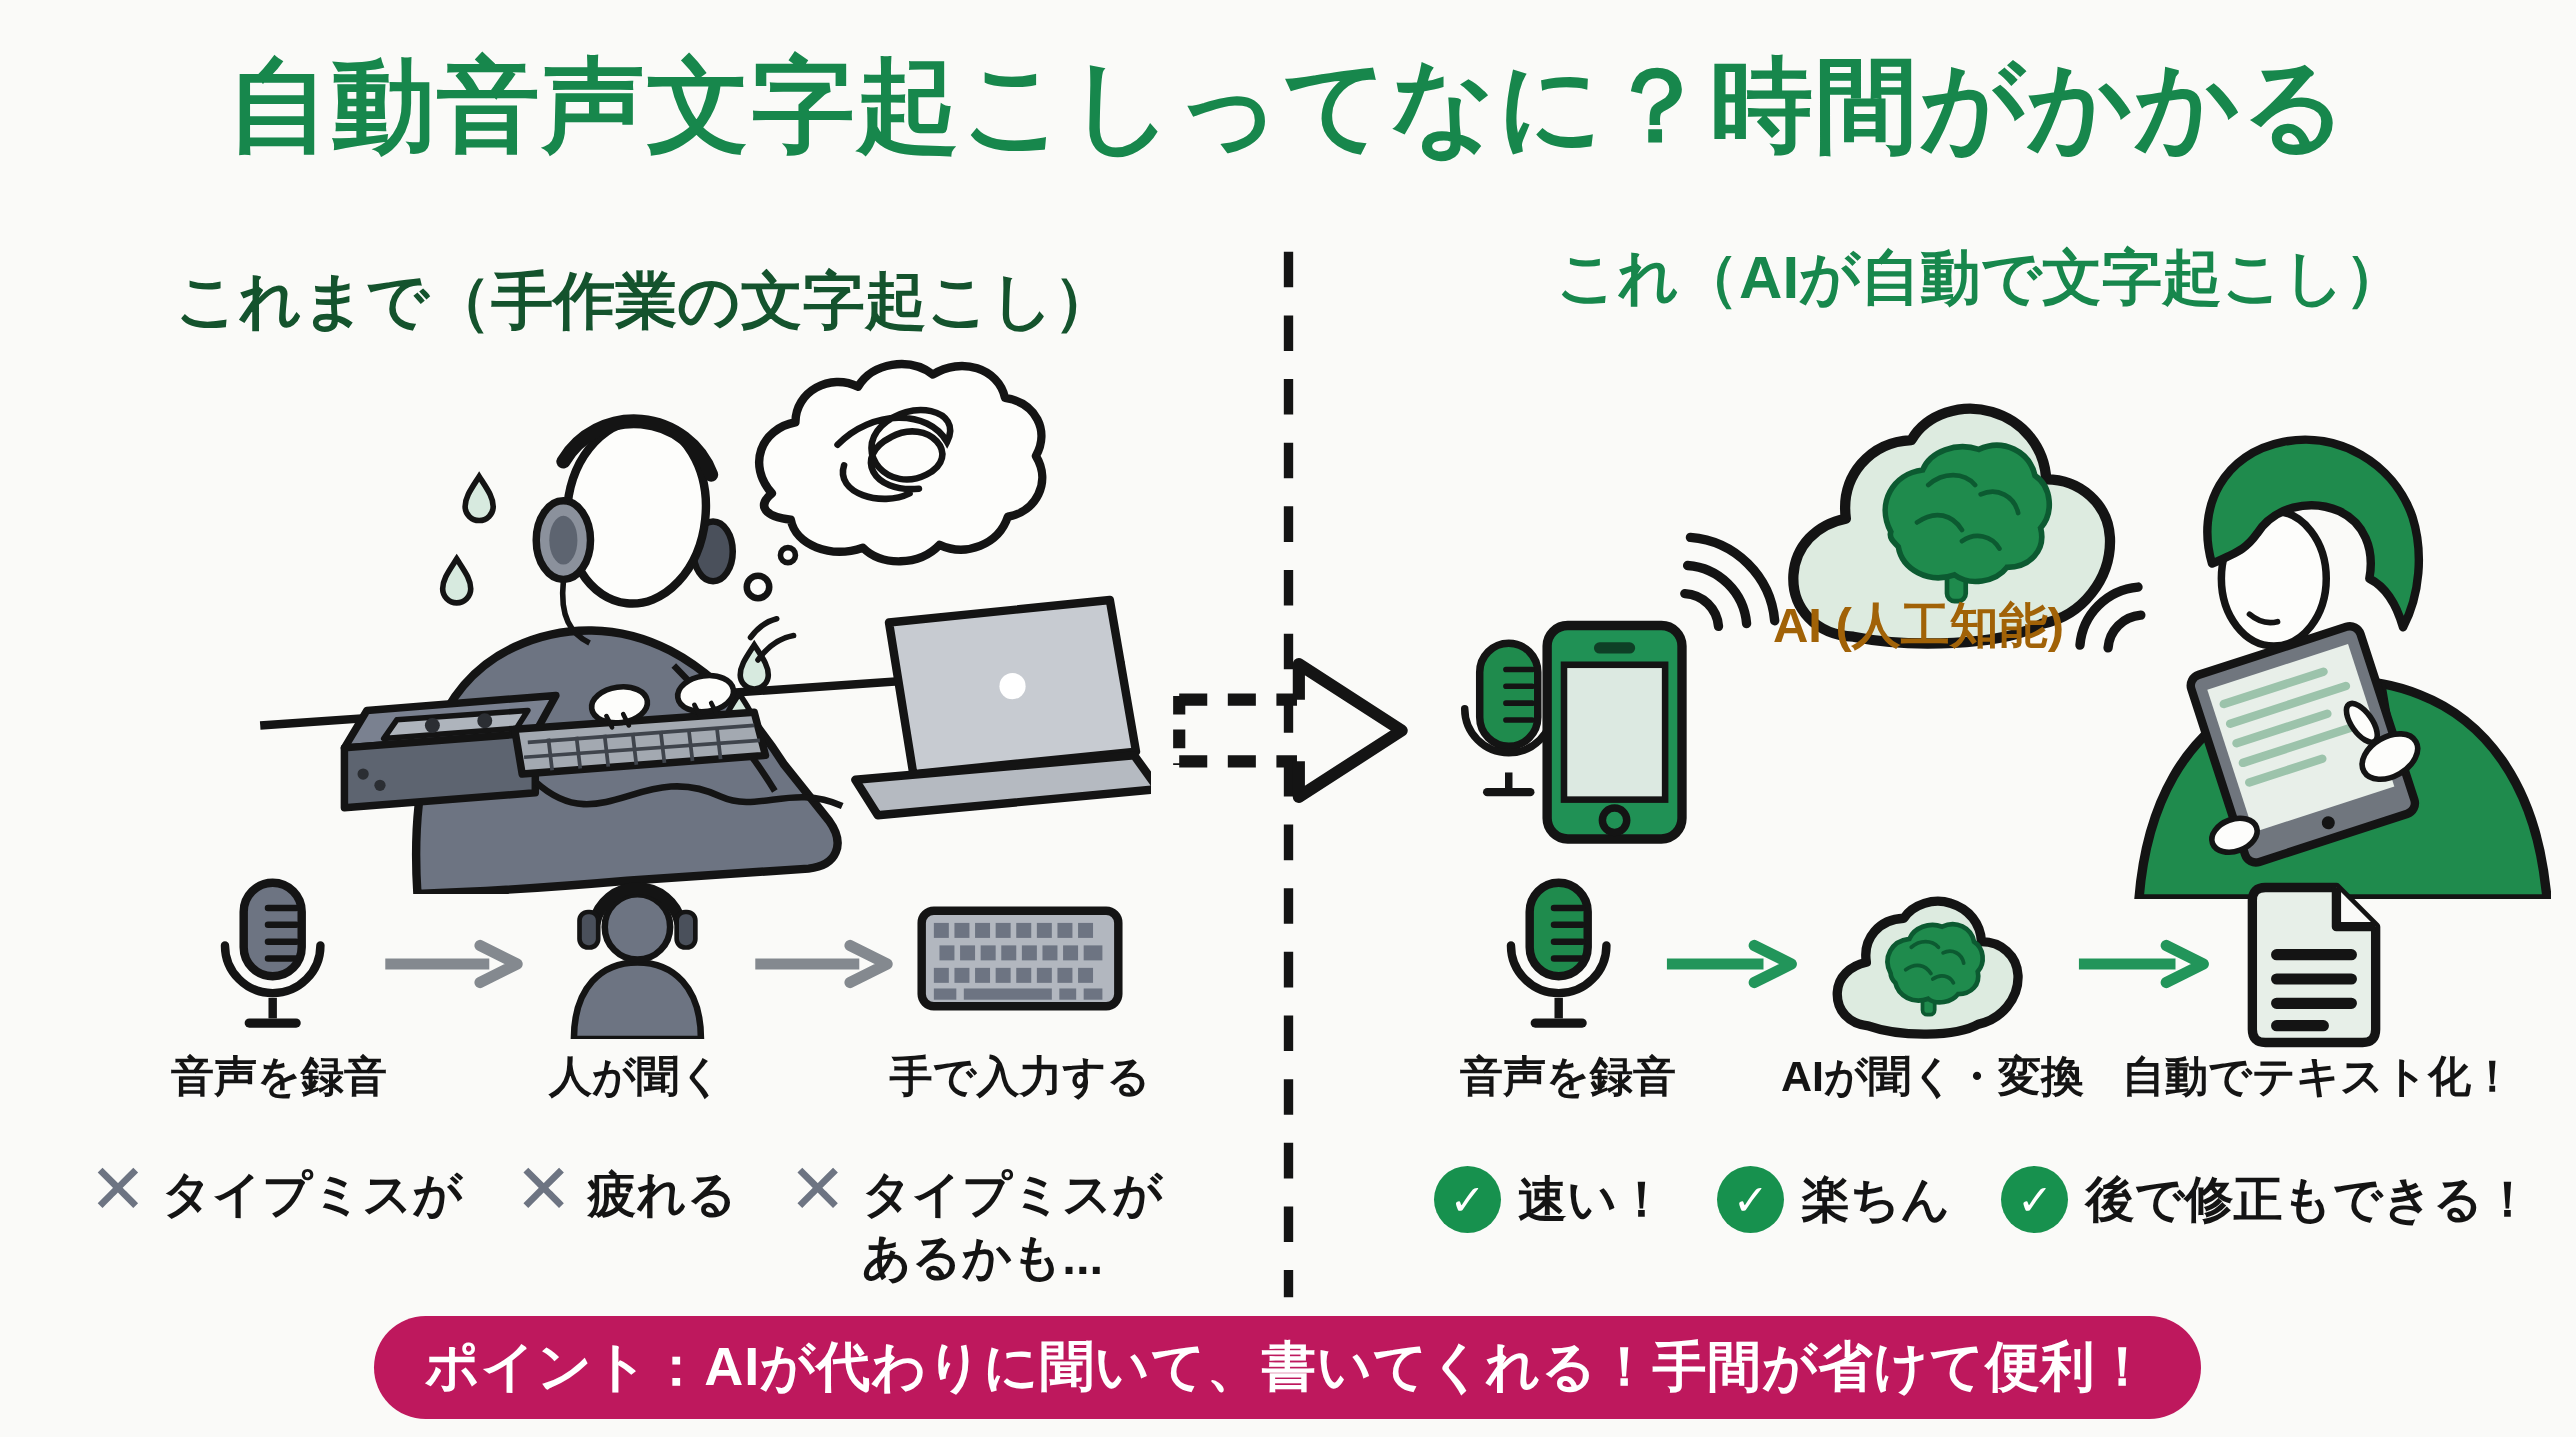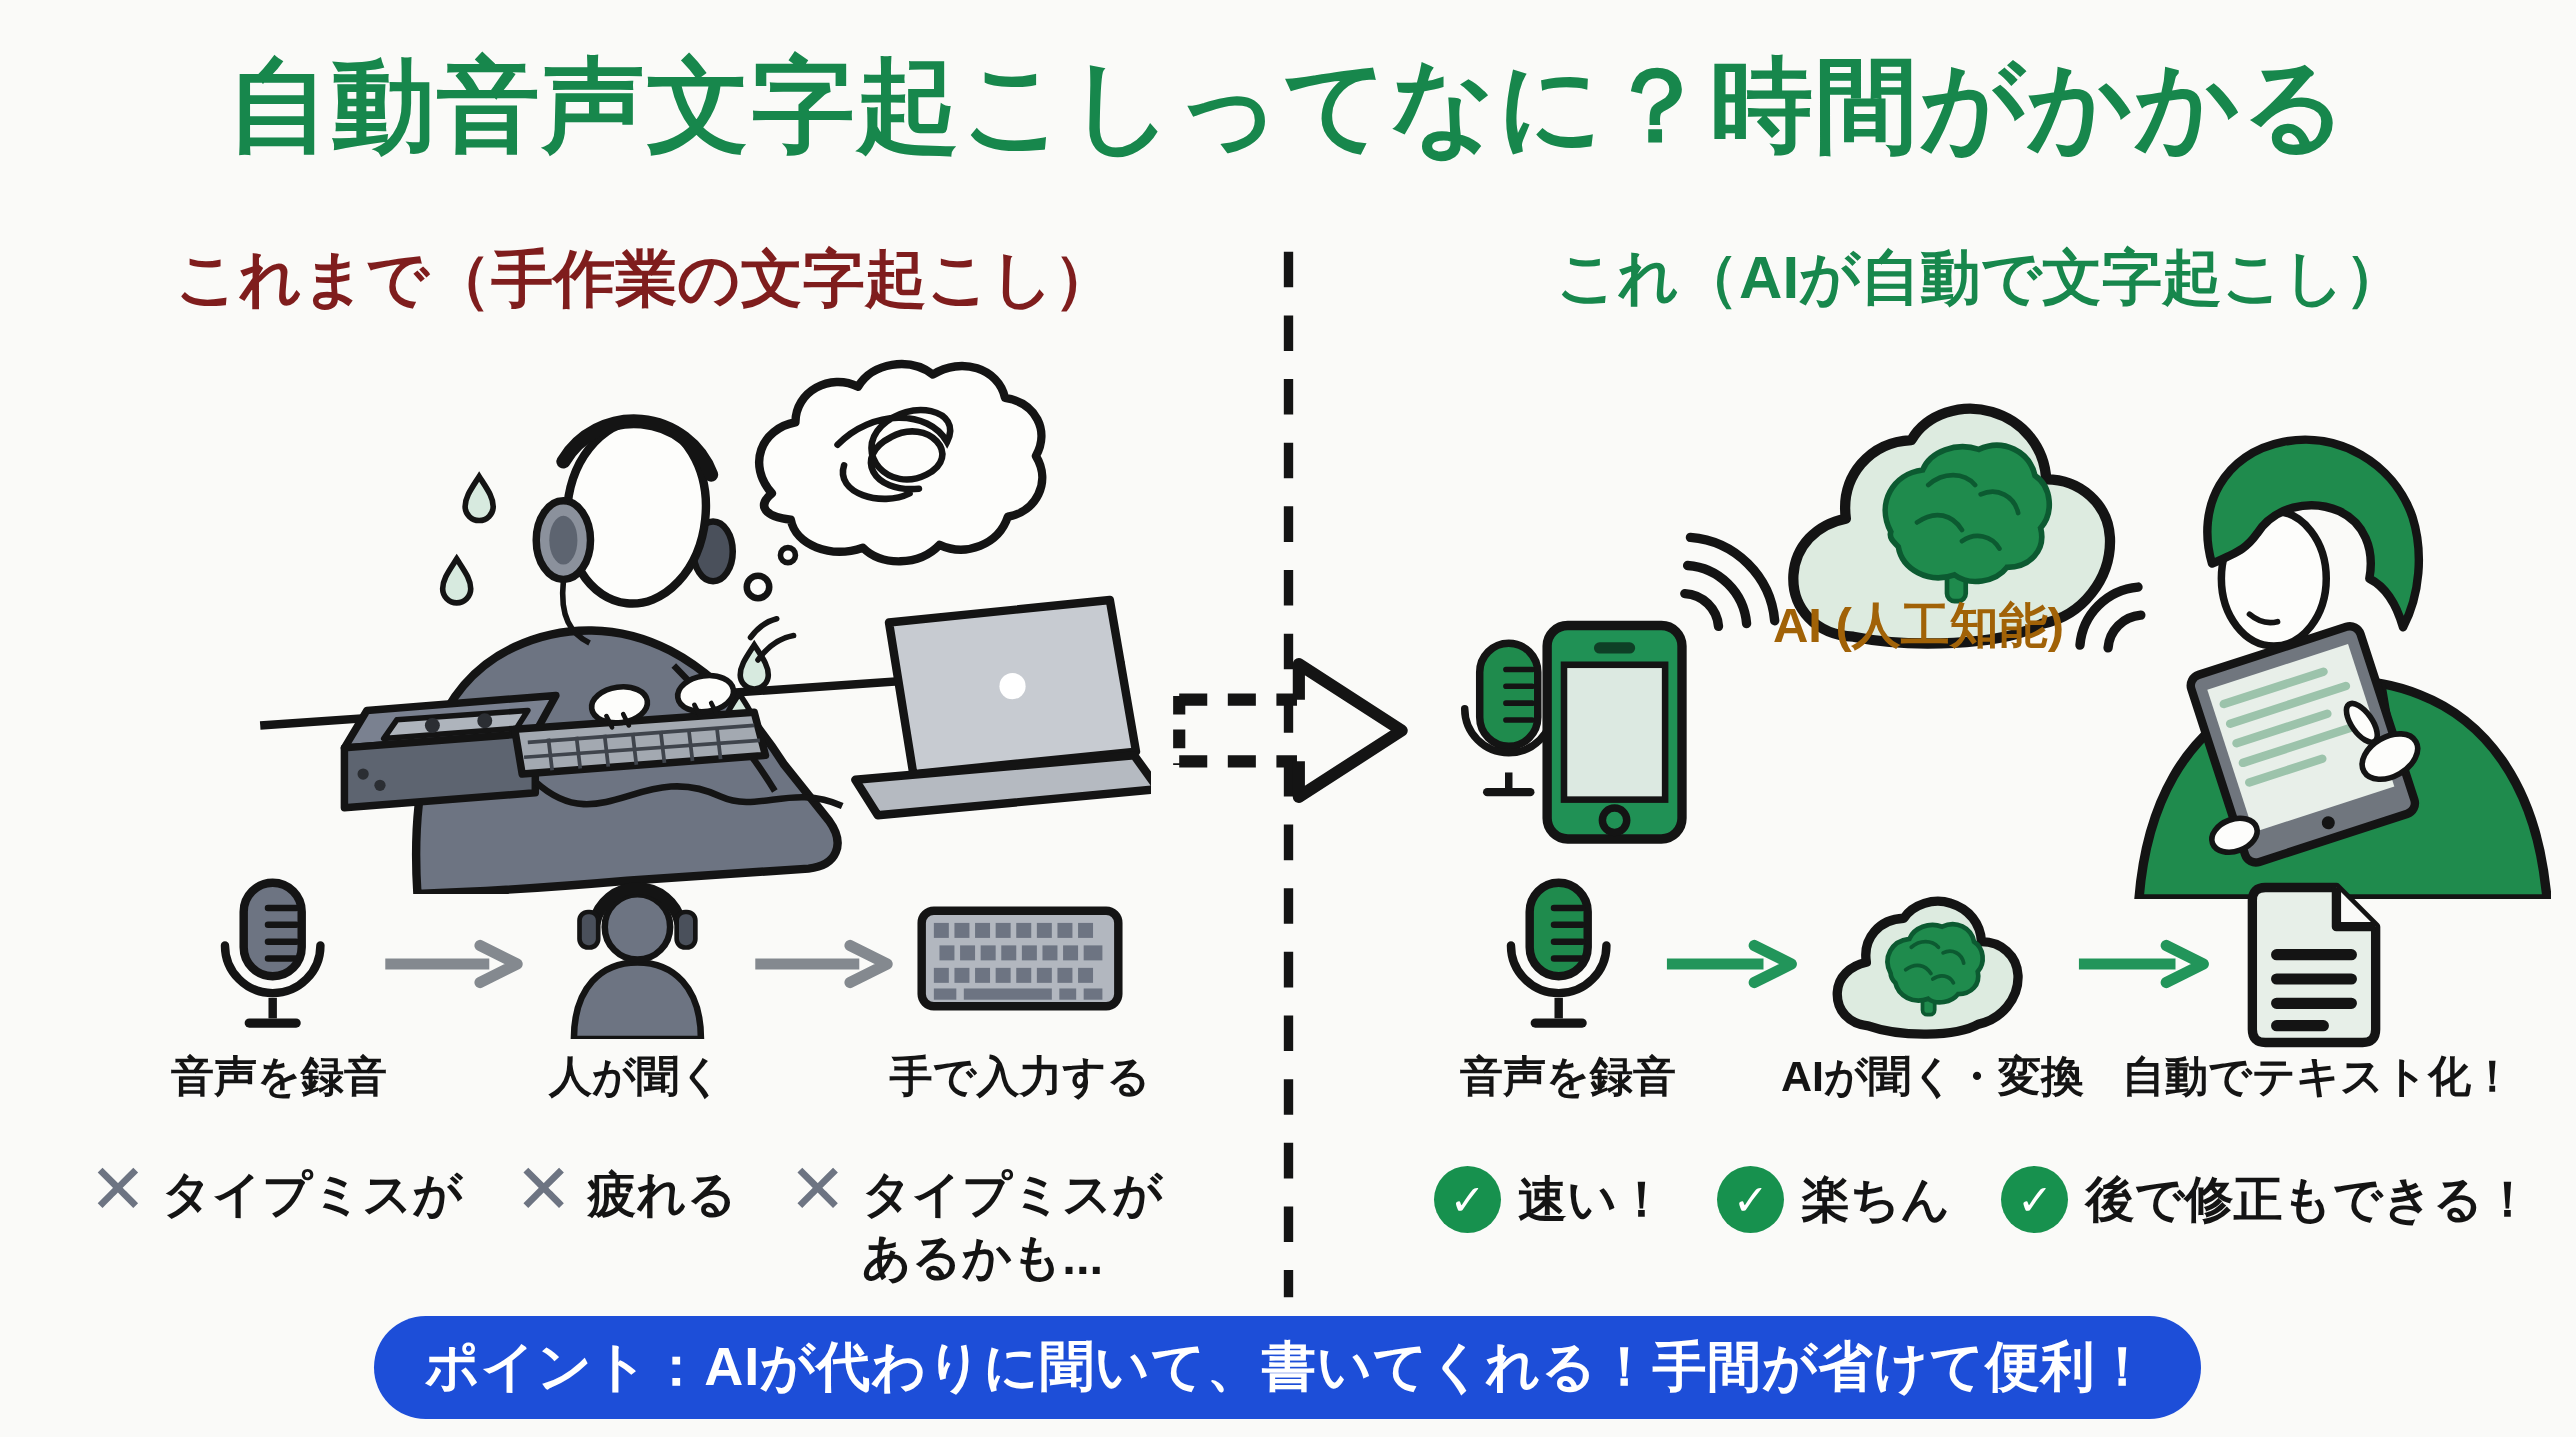--- a/index.html
+++ b/index.html
@@ -5,21 +5,21 @@
   html,body{margin:0;padding:0;background:#fafaf8;}
   #canvas{
     position:relative;width:2576px;height:1438px;background:#fafaf8;overflow:hidden;
     font-family:"Liberation Sans","DejaVu Sans",sans-serif;color:#141414;
   }
   .title{
     position:absolute;left:0;top:49px;width:100%;margin:0;text-align:center;
     font-size:103px;font-weight:900;color:#17874c;letter-spacing:1.9px;line-height:1.1;
   }
   .col-header{position:absolute;top:245px;margin:0;text-align:center;font-weight:800;line-height:1.1;}
-  .col-header.left{left:37px;width:1217px;font-size:62px;color:#7f1d1d;}
+  .col-header.left{left:37px;width:1217px;font-size:62px;color:#14532d;margin-top:22px;}
   .col-header.right{left:1372px;width:1217px;font-size:60px;color:#17874c;text-align:center;}
   .abs{position:absolute;}
   .flow-label{
     position:absolute;top:1052px;text-align:center;font-size:43px;font-weight:800;color:#141414;line-height:1.15;
   }
   .ai-label{
     position:absolute;left:1694px;top:593px;width:449px;text-align:center;
     font-size:49px;font-weight:800;color:#a16207;
   }
   .cons-row{position:absolute;left:89px;top:1157px;width:1170px;display:flex;align-items:flex-start;gap:52px;}
@@ -27,21 +27,21 @@
   .x-mark{font-size:69px;line-height:1;font-weight:900;color:#6d7482;transform:translateY(-1.9px);}
   .con-text{font-size:49px;font-weight:800;color:#141414;line-height:1.3;white-space:pre-line;padding-top:5.6px;}
   .pros-row{position:absolute;left:1434px;top:1166px;width:1123px;display:flex;align-items:center;gap:51px;}
   .pro-item{display:flex;align-items:center;gap:17px;}
   .check-circle{
     width:67px;height:67px;border-radius:50%;background:#17914e;color:#ffffff;flex:0 0 auto;
     display:flex;align-items:center;justify-content:center;font-size:43px;font-weight:900;
   }
   .pro-text{font-size:49px;font-weight:800;color:#141414;}
   .banner{
-    position:absolute;left:374px;top:1316px;width:1827px;height:103px;background:#1d4ed8;
+    position:absolute;left:374px;top:1316px;width:1827px;height:103px;background:#be185d;
     border-radius:52px;display:flex;align-items:center;justify-content:center;
   }
   .banner span{color:#ffffff;font-size:54px;font-weight:800;letter-spacing:0.9px;white-space:nowrap;}
 </style>
 </head>
 <body>
 
 <div id="canvas">
 
   <h1 class="title">自動音声文字起こしってなに？時間がかかる</h1>

